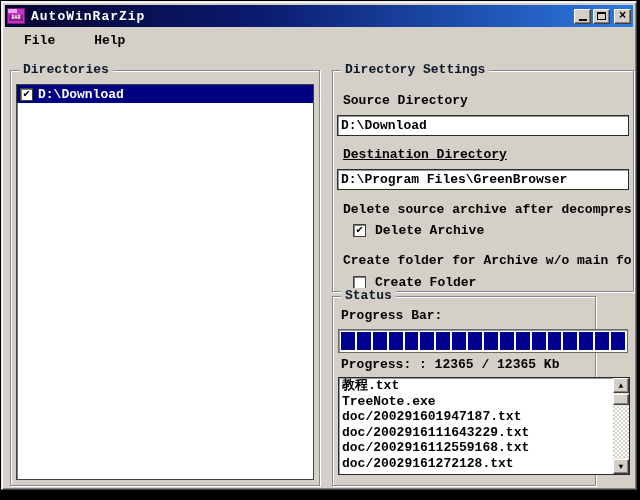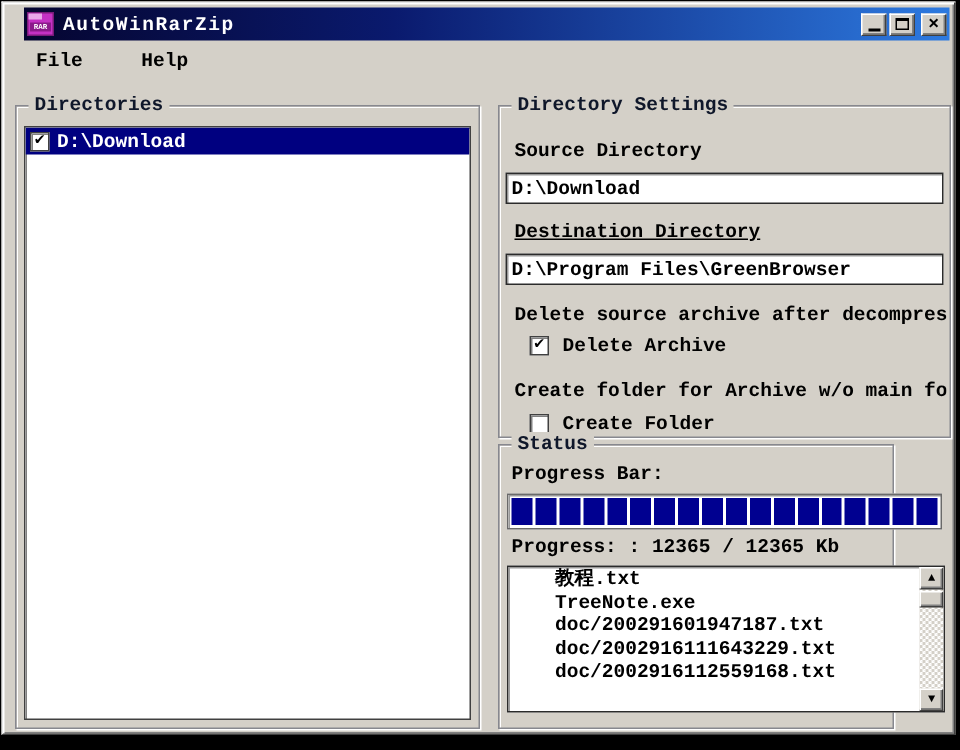--- a/index.html
+++ b/index.html
@@ -5,21 +5,21 @@
   * { margin:0; padding:0; box-sizing:border-box; }
   html,body { width:640px; height:500px; background:#000; overflow:hidden;
     font-family:"Liberation Mono","DejaVu Sans Mono",monospace; }
   .window { position:absolute; left:1px; top:1px; width:636px; height:489px;
     background:#d4d0c8;
     border-top:1px solid #e8e8e8; border-left:1px solid #e8e8e8;
     border-right:1px solid #404040; border-bottom:1px solid #404040;
     box-shadow: inset 1px 1px 0 #fff, inset -1px -1px 0 #808080; }
 
   
-  .titlebar { position:absolute; left:14px; top:3px; right:3px; height:22px;
+  .titlebar { position:absolute; left:3px; top:3px; right:3px; height:22px;
     background:linear-gradient(to right,#050530 0%,#0a1a6e 40%,#2d7ae0 100%);
     display:flex; align-items:center; }
   .app-icon { width:18px; height:16px; margin-left:2px; position:relative;
     background:#c431c4; border:1px solid #7a1a7a; }
   .app-icon .tab { position:absolute; left:0; top:0; width:9px; height:4px; background:#e9a7e9; }
   .app-icon .band { position:absolute; left:1px; bottom:2px; right:1px; height:6px;
     background:#8b1a8b; color:#fff; font-size:5px; line-height:6px; text-align:center;
     font-weight:bold; letter-spacing:0; }
   .title-text { color:#fff; font-size:13px; font-weight:bold; margin-left:6px;
     letter-spacing:1px; }
@@ -79,21 +79,21 @@
   .check-row .label { font-size:13px; font-weight:bold; margin-left:9px; }
 
   
   .progress-outer { position:absolute; left:5px; top:32px; width:290px; height:24px;
     background:#fff; border:1px solid #6a6a6a; box-shadow: inset 1px 1px 0 #9a9a9a;
     display:flex; align-items:stretch; padding:2px; gap:2px; }
   .seg { flex:1 1 0; background:#000090; }
   .file-listbox { position:absolute; left:5px; top:80px; width:292px; height:98px;
     background:#fff; border:1px solid #2b2b2b; box-shadow: inset 1px 1px 0 #9a9a9a;
     overflow:hidden; }
-  .file-rows { position:absolute; left:0; top:0; right:16px; bottom:0; overflow:hidden;padding-left:28px; }
+  .file-rows { position:absolute; left:0; top:0; right:16px; bottom:0; overflow:hidden; }
   .file-row { font-size:13px; font-weight:bold; color:#000; line-height:15.5px;
     padding-left:3px; white-space:nowrap; }
 
   
   .scrollbar { position:absolute; right:0; top:0; bottom:0; width:16px;
     background-color:#d4d0c8;
     background-image:
       linear-gradient(45deg,#fff 25%,transparent 25%,transparent 75%,#fff 75%),
       linear-gradient(45deg,#fff 25%,transparent 25%,transparent 75%,#fff 75%);
     background-size:4px 4px; background-position:0 0,2px 2px; }
@@ -204,20 +204,21 @@
 
     <div class="field-label" style="top:60px; left:8px;">Progress: : 12365 / 12365 Kb</div>
 
     <div class="file-listbox">
       <div class="file-rows">
           <div class="file-row">教程.txt</div>
           <div class="file-row">TreeNote.exe</div>
           <div class="file-row">doc/200291601947187.txt</div>
           <div class="file-row">doc/2002916111643229.txt</div>
           <div class="file-row">doc/2002916112559168.txt</div>
+          <div class="file-row">doc/20029161272128.txt</div>
         </div>
       <div class="scrollbar">
         <div class="sb-btn sb-up">
           <span>▲</span>
         </div>
         <div class="sb-thumb"></div>
         <div class="sb-btn sb-down">
           <span>▼</span>
         </div>
       </div>

